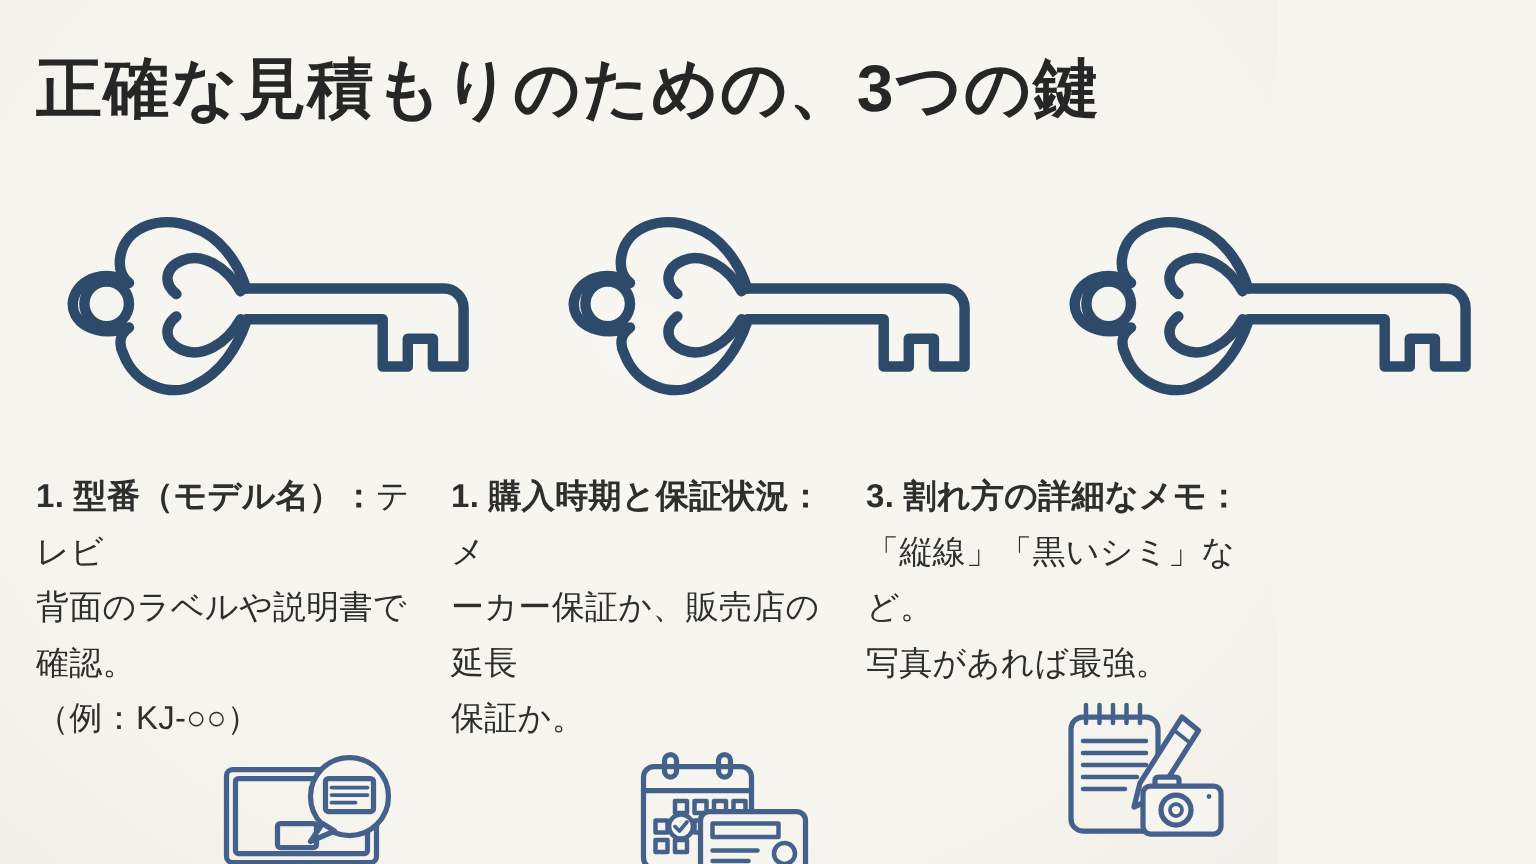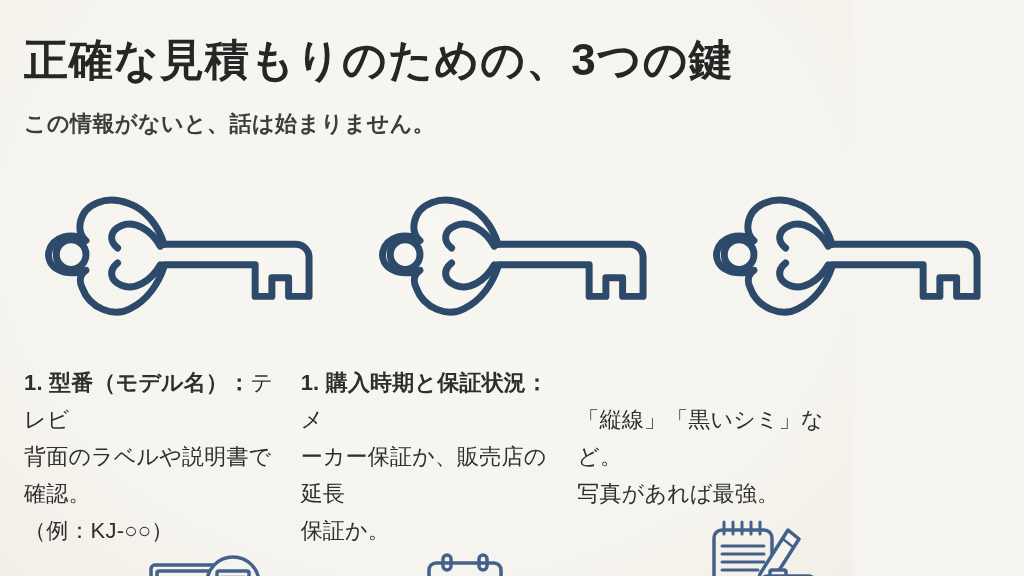--- a/index.html
+++ b/index.html
@@ -85,21 +85,20 @@
         <path d="M146 88 C136 106 118 116 104 110 C92 105 90 94 100 86"></path>
 
         <circle cx="50" cy="77" r="16"></circle>
 
         <path d="M150 66 H292 A14 14 0 0 1 306 80 L306 122 L284 122 L284 102 L266 102 L266 122 L248 122 L248 88 L150 88"></path>
       </g>
     </defs>
   </svg>
 
   <h1 class="title">正確な見積もりのための、3つの鍵</h1>
-  <p class="subtitle">この情報がないと、話は始まりません。</p>
 
   <div class="row keys-row">
     <div class="key-cell">
       <svg viewBox="0 0 330 170">
           <use href="#skeleton-key"></use>
         </svg>
     </div>
     <div class="key-cell">
       <svg viewBox="0 0 330 170">
           <use href="#skeleton-key"></use>
@@ -166,21 +165,21 @@
           <rect x="52" y="48" width="44" height="9" stroke-width="3"></rect>
           <path d="M52 66 H82" stroke-width="3"></path>
           <path d="M52 73 H76" stroke-width="3"></path>
           <circle cx="100" cy="68" r="7" stroke-width="3"></circle>
           <path d="M97 74 l-3 8 M103 74 l3 8" stroke-width="3"></path>
         </svg>
       </div>
     </div>
 
     <div class="item-col">
-      <p class="item-text"><span>
+      <p class="item-text"><span class="lead">3. 割れ方の詳細なメモ：</span><span>
 「縦線」「黒いシミ」など。
 写真があれば最強。</span></p>
       <div class="mini-icon">
         <svg viewBox="0 0 120 100" fill="none" stroke="var(--icon-stroke)" stroke-width="3.5" stroke-linecap="round" stroke-linejoin="round">
 
           <rect x="14" y="14" width="58" height="76" rx="8"></rect>
           <path d="M24 6 V18 M33 6 V18 M42 6 V18 M51 6 V18 M60 6 V18" stroke-width="3"></path>
           <g stroke-width="3">
             <path d="M22 30 H64"></path>
             <path d="M22 38 H64"></path>

